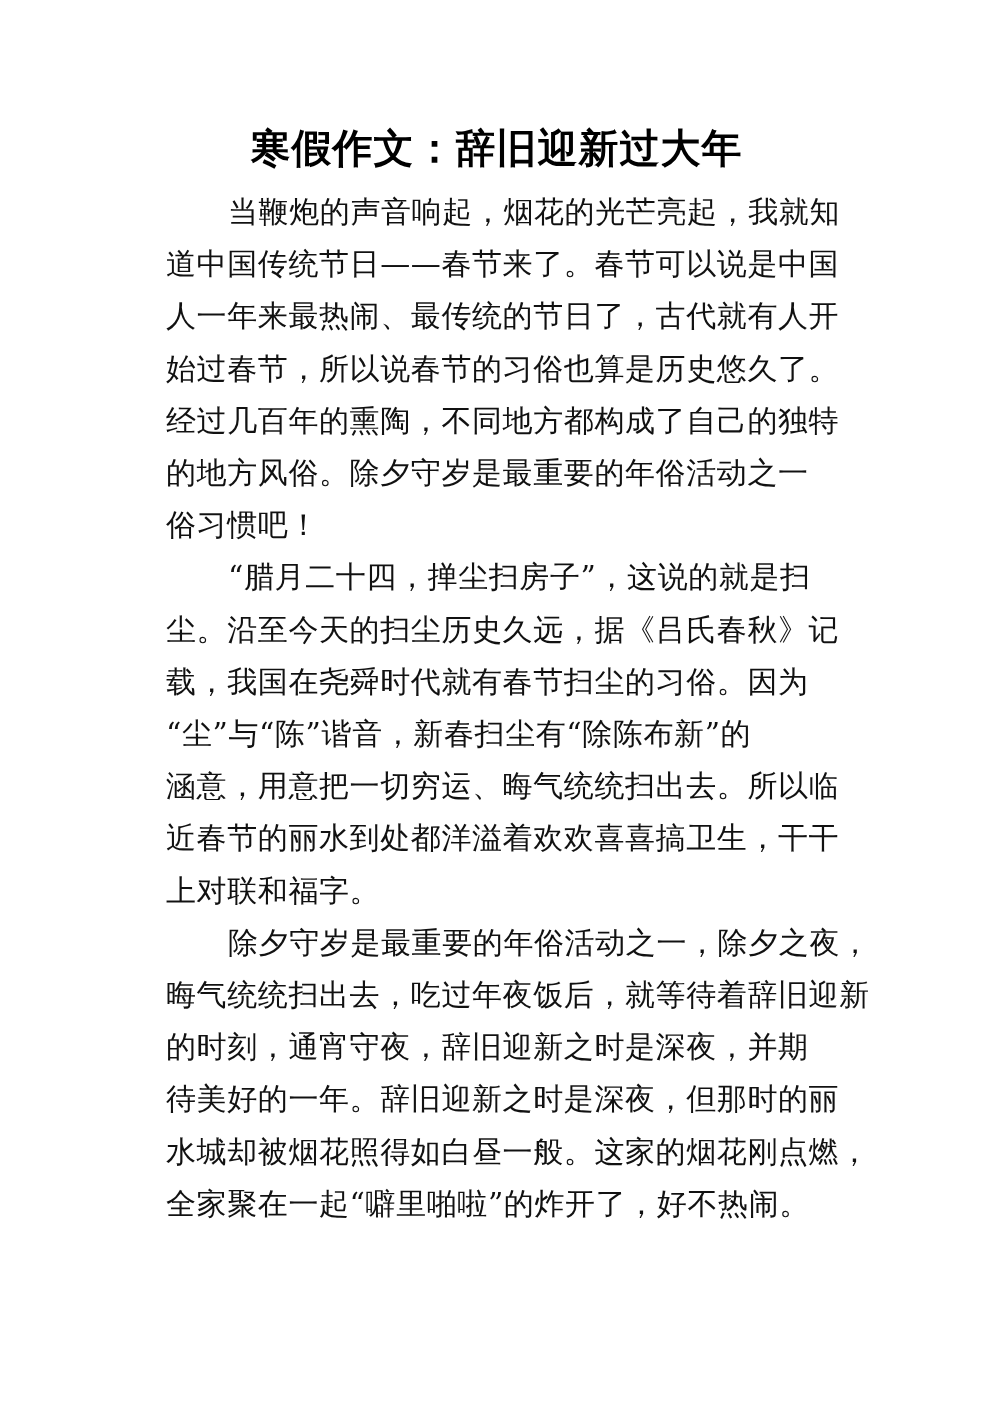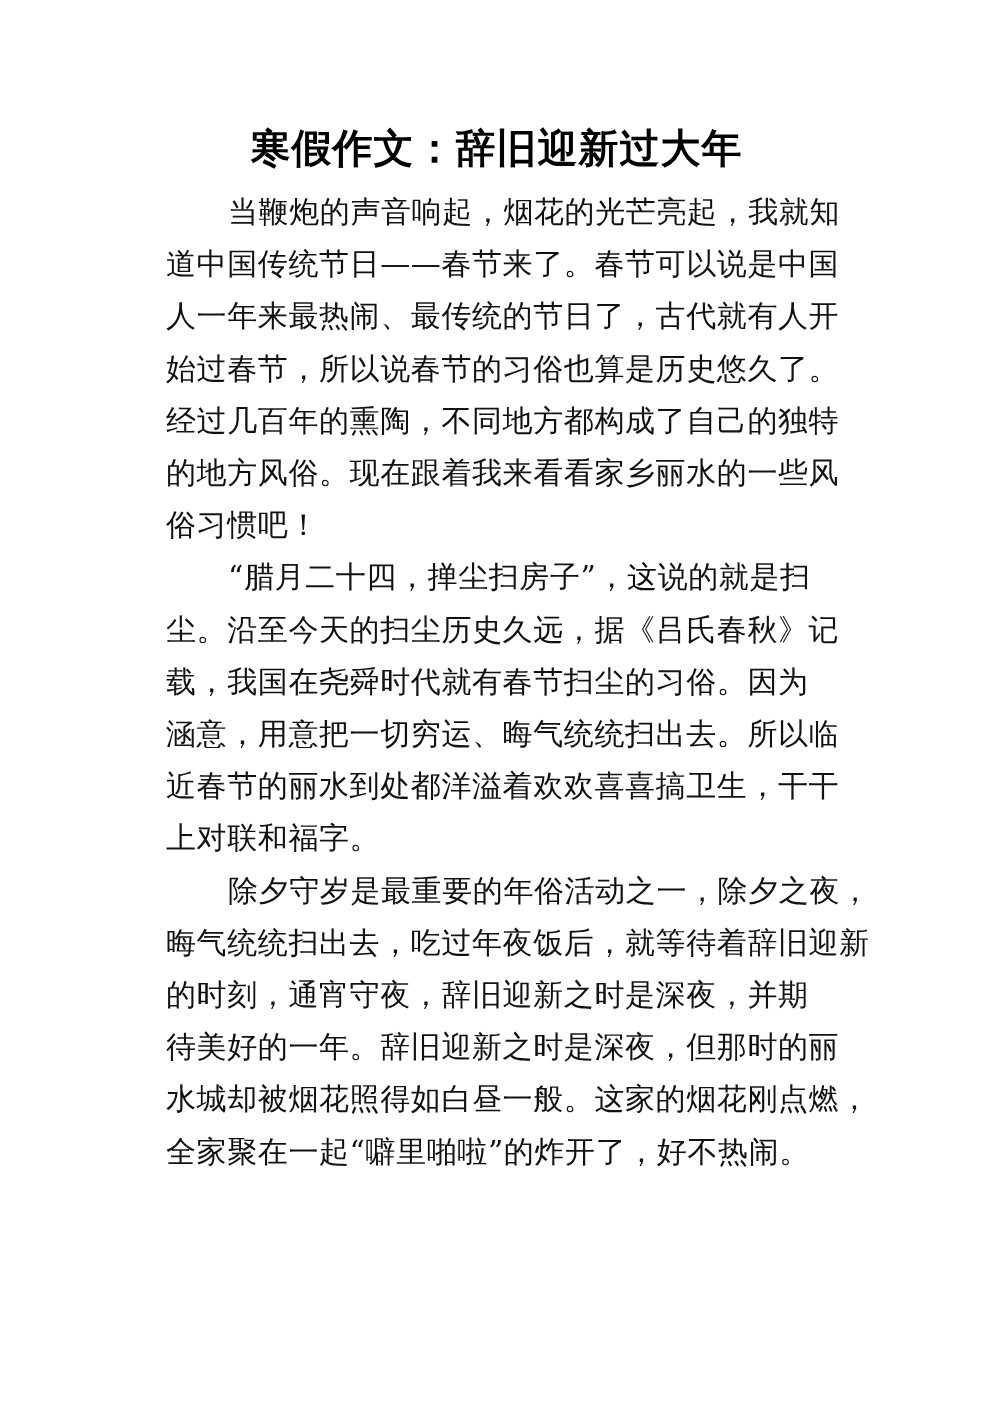--- a/index.html
+++ b/index.html
@@ -68,27 +68,28 @@
 <div class="page">
   <h1 class="title">寒假作文：辞旧迎新过大年</h1>
 
   <div class="body-text">
     <p class="para">
       <span class="line first">当鞭炮的声音响起，烟花的光芒亮起，我就知</span>
       <span class="line">道中国传统节日——春节来了。春节可以说是中国</span>
       <span class="line">人一年来最热闹、最传统的节日了，古代就有人开</span>
       <span class="line">始过春节，所以说春节的习俗也算是历史悠久了。</span>
       <span class="line">经过几百年的熏陶，不同地方都构成了自己的独特</span>
-      <span class="line">的地方风俗。现在跟着我来看看家乡丽水的一些风</span>
+      <span class="line">的地方风俗。除夕守岁是最重要的年俗活动之一</span>
       <span class="line">俗习惯吧！</span>
     </p>
     <p class="para">
       <span class="line first">“腊月二十四，掸尘扫房子”，这说的就是扫</span>
       <span class="line">尘。沿至今天的扫尘历史久远，据《吕氏春秋》记</span>
       <span class="line">载，我国在尧舜时代就有春节扫尘的习俗。因为</span>
+      <span class="line">“尘”与“陈”谐音，新春扫尘有“除陈布新”的</span>
       <span class="line">涵意，用意把一切穷运、晦气统统扫出去。所以临</span>
       <span class="line">近春节的丽水到处都洋溢着欢欢喜喜搞卫生，干干</span>
       <span class="line">上对联和福字。</span>
     </p>
     <p class="para">
       <span class="line first">除夕守岁是最重要的年俗活动之一，除夕之夜，</span>
       <span class="line">晦气统统扫出去，吃过年夜饭后，就等待着辞旧迎新</span>
       <span class="line">的时刻，通宵守夜，辞旧迎新之时是深夜，并期</span>
       <span class="line">待美好的一年。辞旧迎新之时是深夜，但那时的丽</span>
       <span class="line">水城却被烟花照得如白昼一般。这家的烟花刚点燃，</span>

